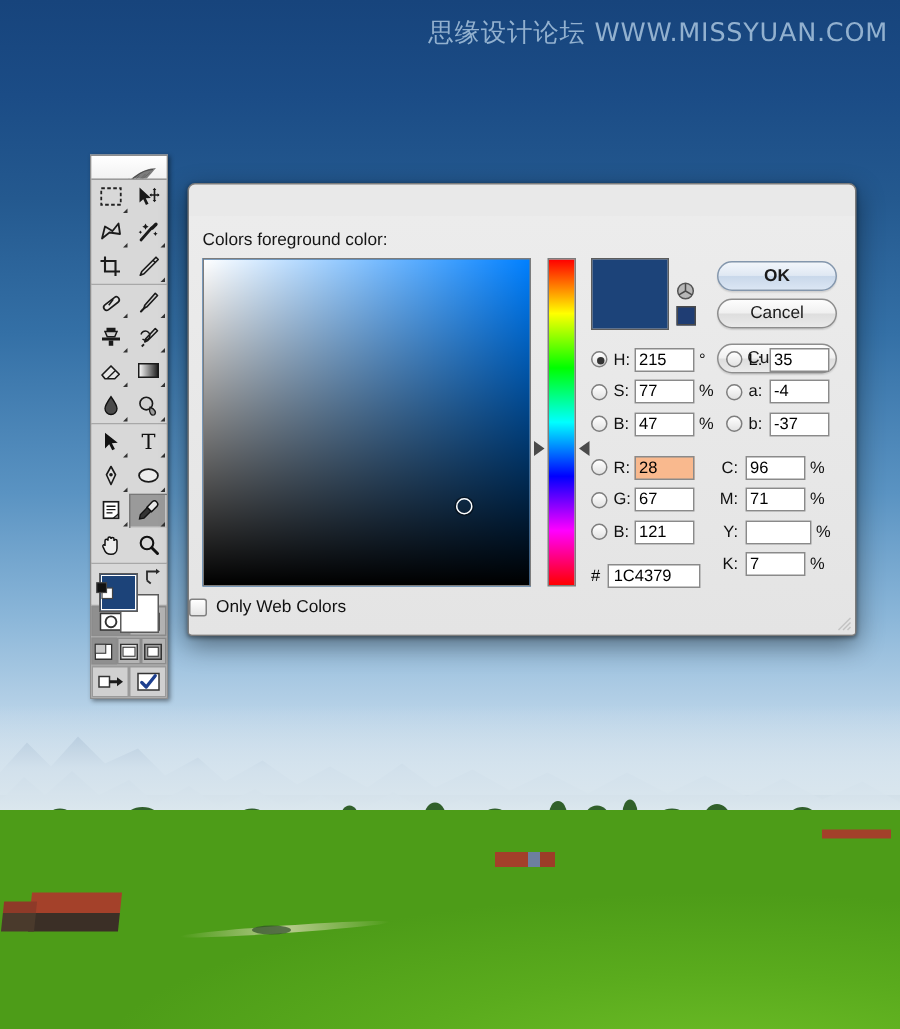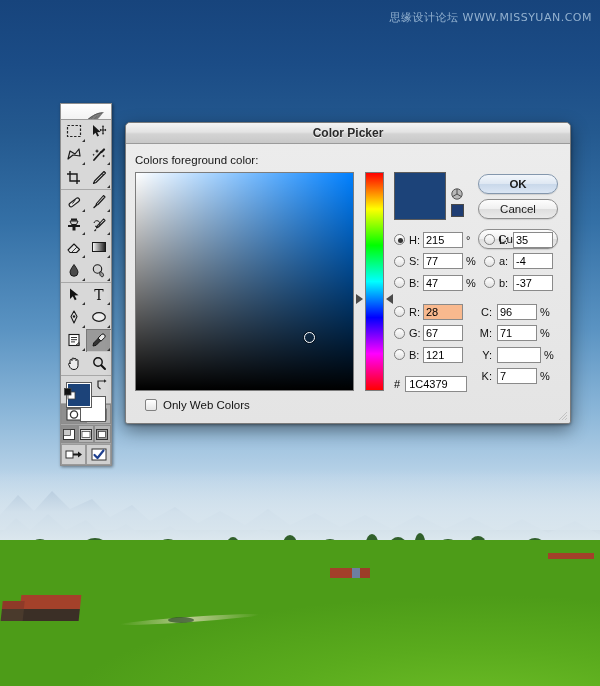--- a/index.html
+++ b/index.html
@@ -69,21 +69,21 @@
     border-radius:50%;
     transform:rotate(-4deg);
   }
   .pond {
     position:absolute; left:168px; top:617px; width:26px; height:6px;
     background:#2d4a2a; border-radius:50%; opacity:.7;
   }
 
   
   #watermark {
-    position:absolute; right:8px; top:10px; font-size:11px;
+    position:absolute; right:8px; top:10px; font-size:17px;
     color:#9dbad6; letter-spacing:.5px; white-space:nowrap;
     font-family:"DejaVu Sans", sans-serif; opacity:.92;
   }
 
   
   #toolbar {
     position:absolute; left:60px; top:103px; width:52px; height:363px;
     background:#d8d8d8;
     border:1px solid #8e8e8e;
     box-shadow:1px 1px 3px rgba(0,0,0,.45);
@@ -273,21 +273,21 @@
   #btn-ok { left:352px; top:30px; }
   #btn-ok.default {
     background:linear-gradient(to bottom,#f2f6fb 0%, #dfe8f3 48%, #c9d8ea 52%, #dbe6f4 100%);
     border-color:#8497ad;
     font-weight:bold;
   }
   #btn-cancel { left:352px; top:55px; }
   #btn-custom { left:352px; top:85px; }
 
   
-  #owc { position:absolute; left:19px; top:255px; display:flex; align-items:center;justify-content:flex-end; }
+  #owc { position:absolute; left:0; top:255px; display:flex; align-items:center;justify-content:flex-end; }
   #owc-box {
     width:12px; height:12px; border:1px solid #818181; border-radius:2px;
     background:linear-gradient(to bottom,#ffffff,#e6e6e6); margin-right:6px;
   }
   #owc-label { font-size:11.5px; color:#111; }
 
   
   #grip { position:absolute; right:2px; bottom:2px; width:12px; height:12px; opacity:.45; }
 </style>
 </head>
@@ -613,23 +613,20 @@
       <svg width="16" height="13" viewBox="0 0 16 13">
         <rect x="1" y="1" width="14" height="11" fill="#fff" stroke="#333" stroke-width="1"></rect>
         <path d="M3.5 7 L6.5 10 L12.5 2.5" fill="none" stroke="#1d3f8f" stroke-width="2.2" stroke-linecap="round" stroke-linejoin="round"></path>
       </svg>
     </div>
   </div>
 </div>
 
 <div id="dialog">
 
-  <div id="titlebar">
-    <span id="title">Color Picker</span>
-  </div>
 
   <div id="dlg-body">
 
     <div id="sel-label">Colors foreground color:</div>
 
     <div id="sv-field">
       <div id="sv-marker"></div>
     </div>
 
     <div id="hue-wrap">

